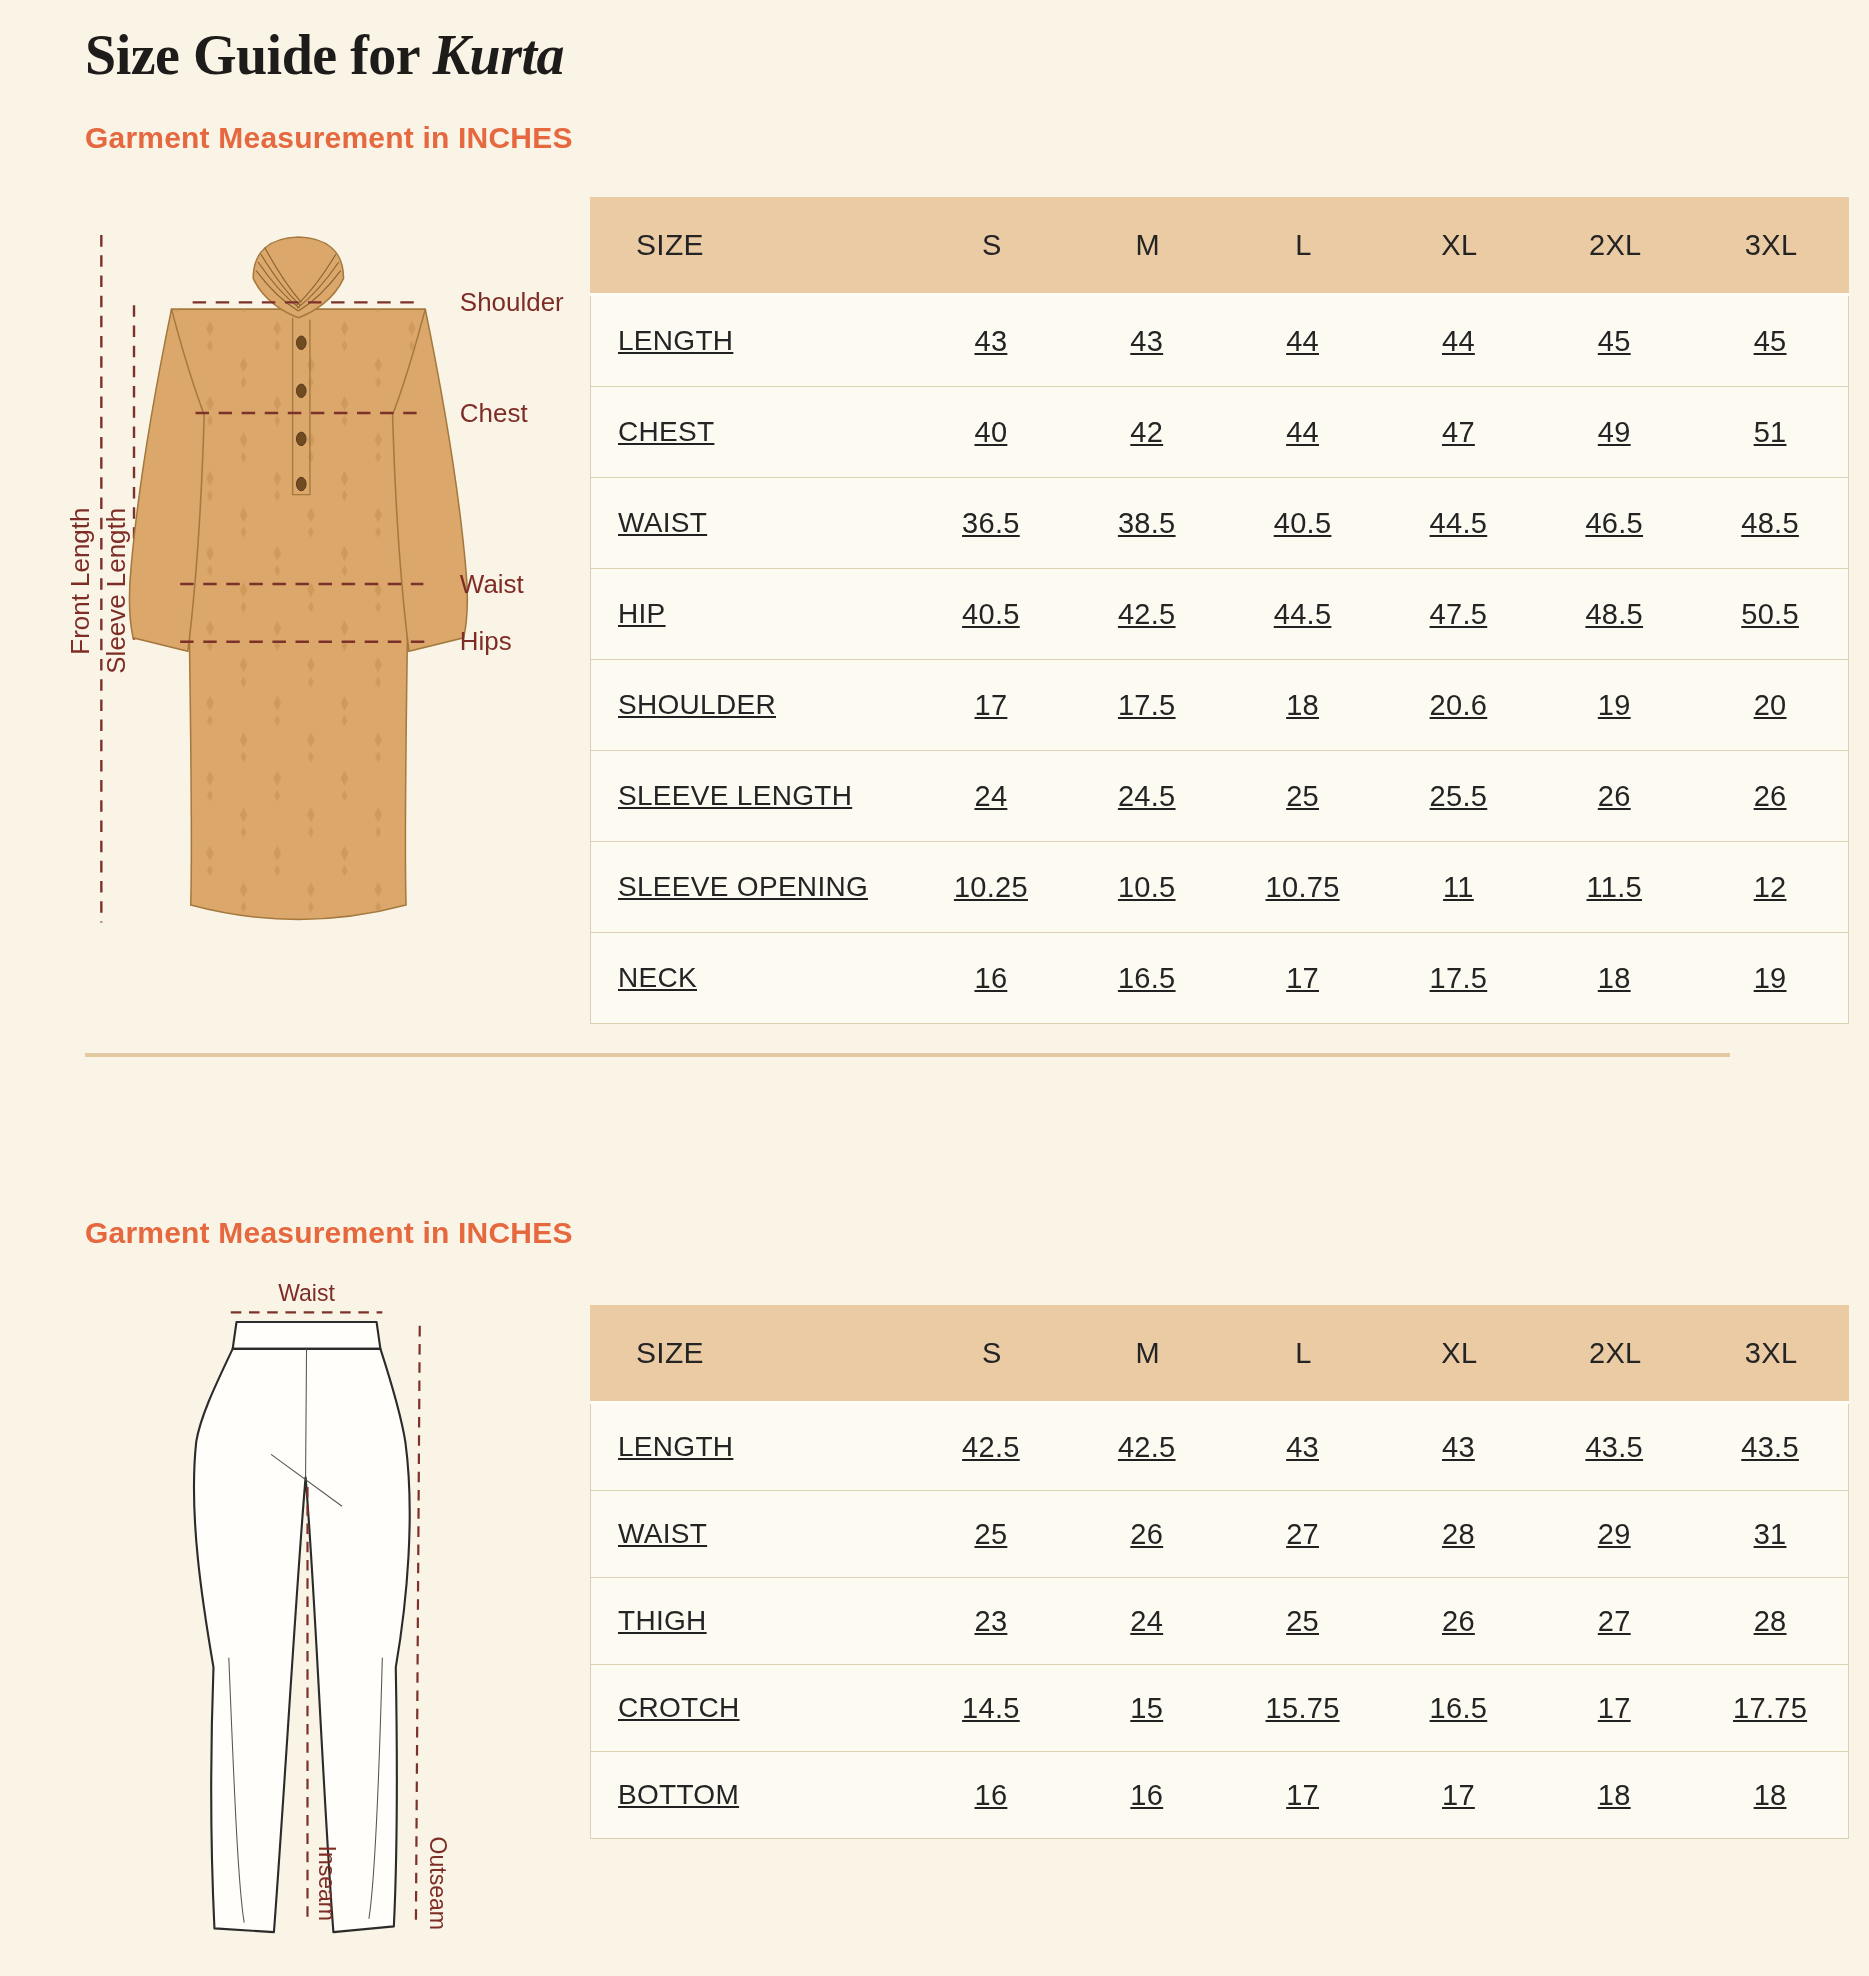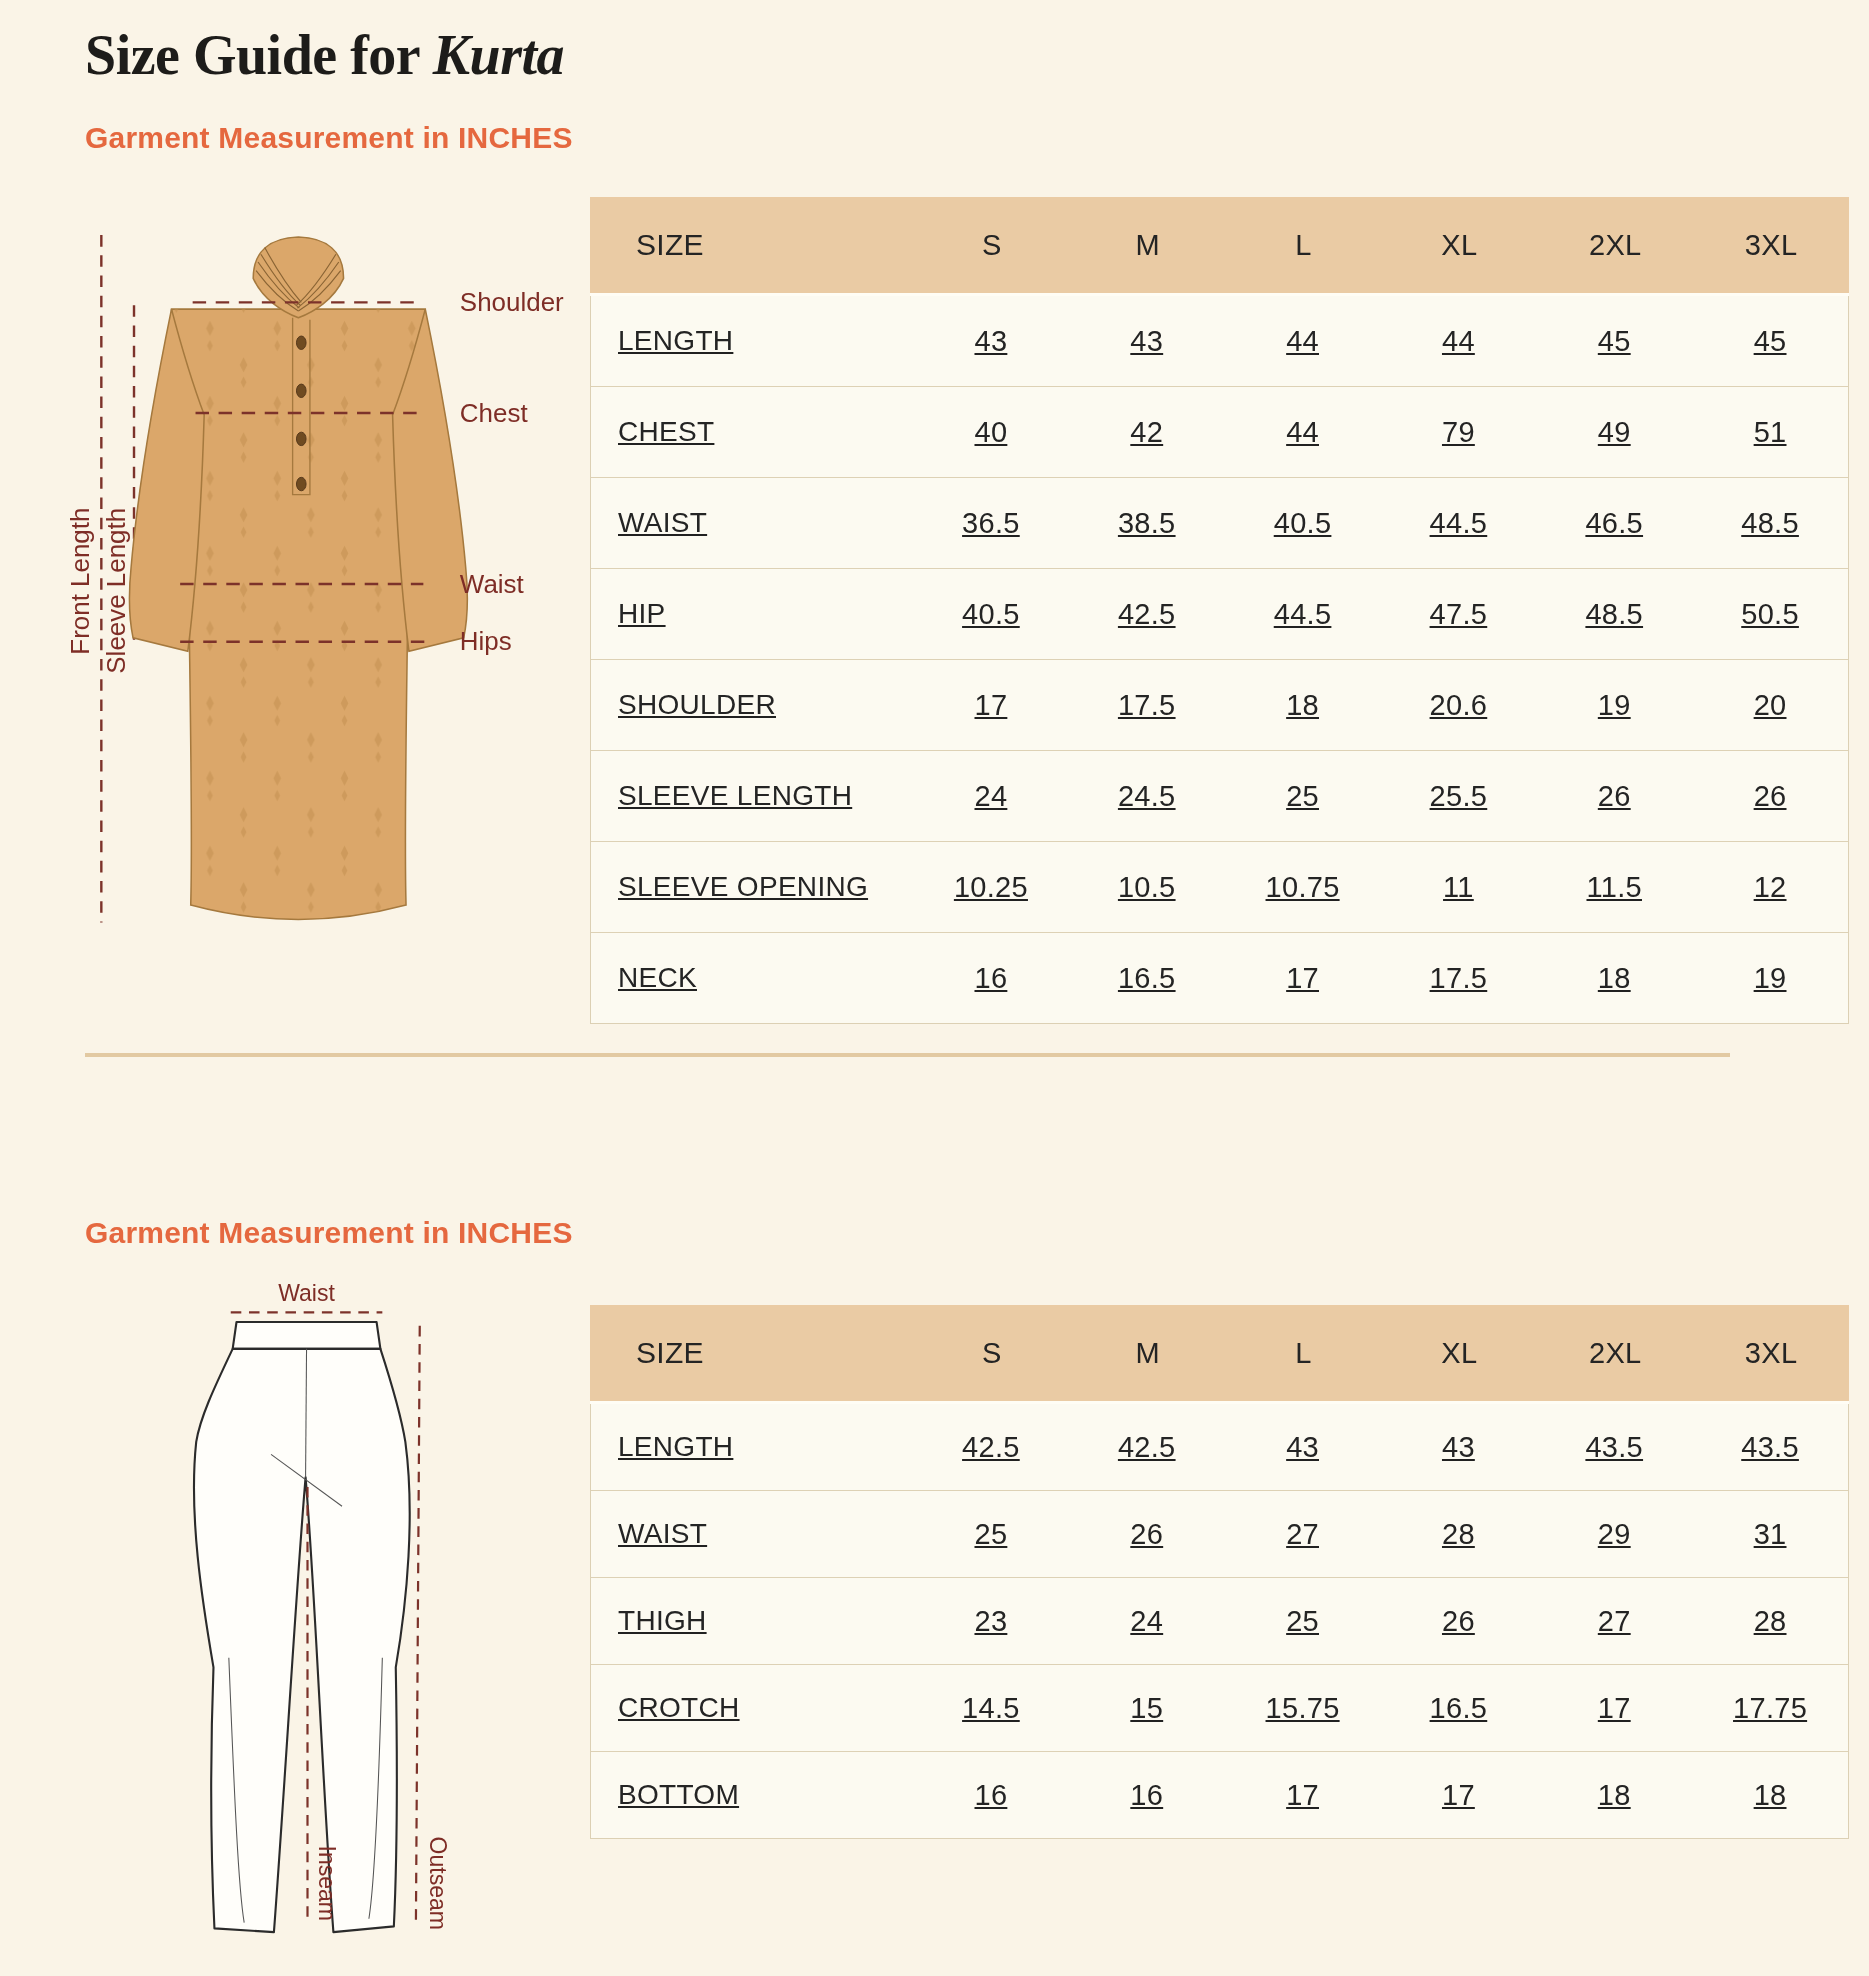--- a/index.html
+++ b/index.html
@@ -130,21 +130,21 @@
           <div class="t-cell num">44</div>
           <div class="t-cell num">44</div>
           <div class="t-cell num">45</div>
           <div class="t-cell num">45</div>
         </div>
         <div class="t-row">
           <div class="t-cell lab">CHEST</div>
           <div class="t-cell num">40</div>
           <div class="t-cell num">42</div>
           <div class="t-cell num">44</div>
-          <div class="t-cell num">79</div>
+          <div class="t-cell num">47</div>
           <div class="t-cell num">49</div>
           <div class="t-cell num">51</div>
         </div>
         <div class="t-row">
           <div class="t-cell lab">WAIST</div>
           <div class="t-cell num">36.5</div>
           <div class="t-cell num">38.5</div>
           <div class="t-cell num">40.5</div>
           <div class="t-cell num">44.5</div>
           <div class="t-cell num">46.5</div>

